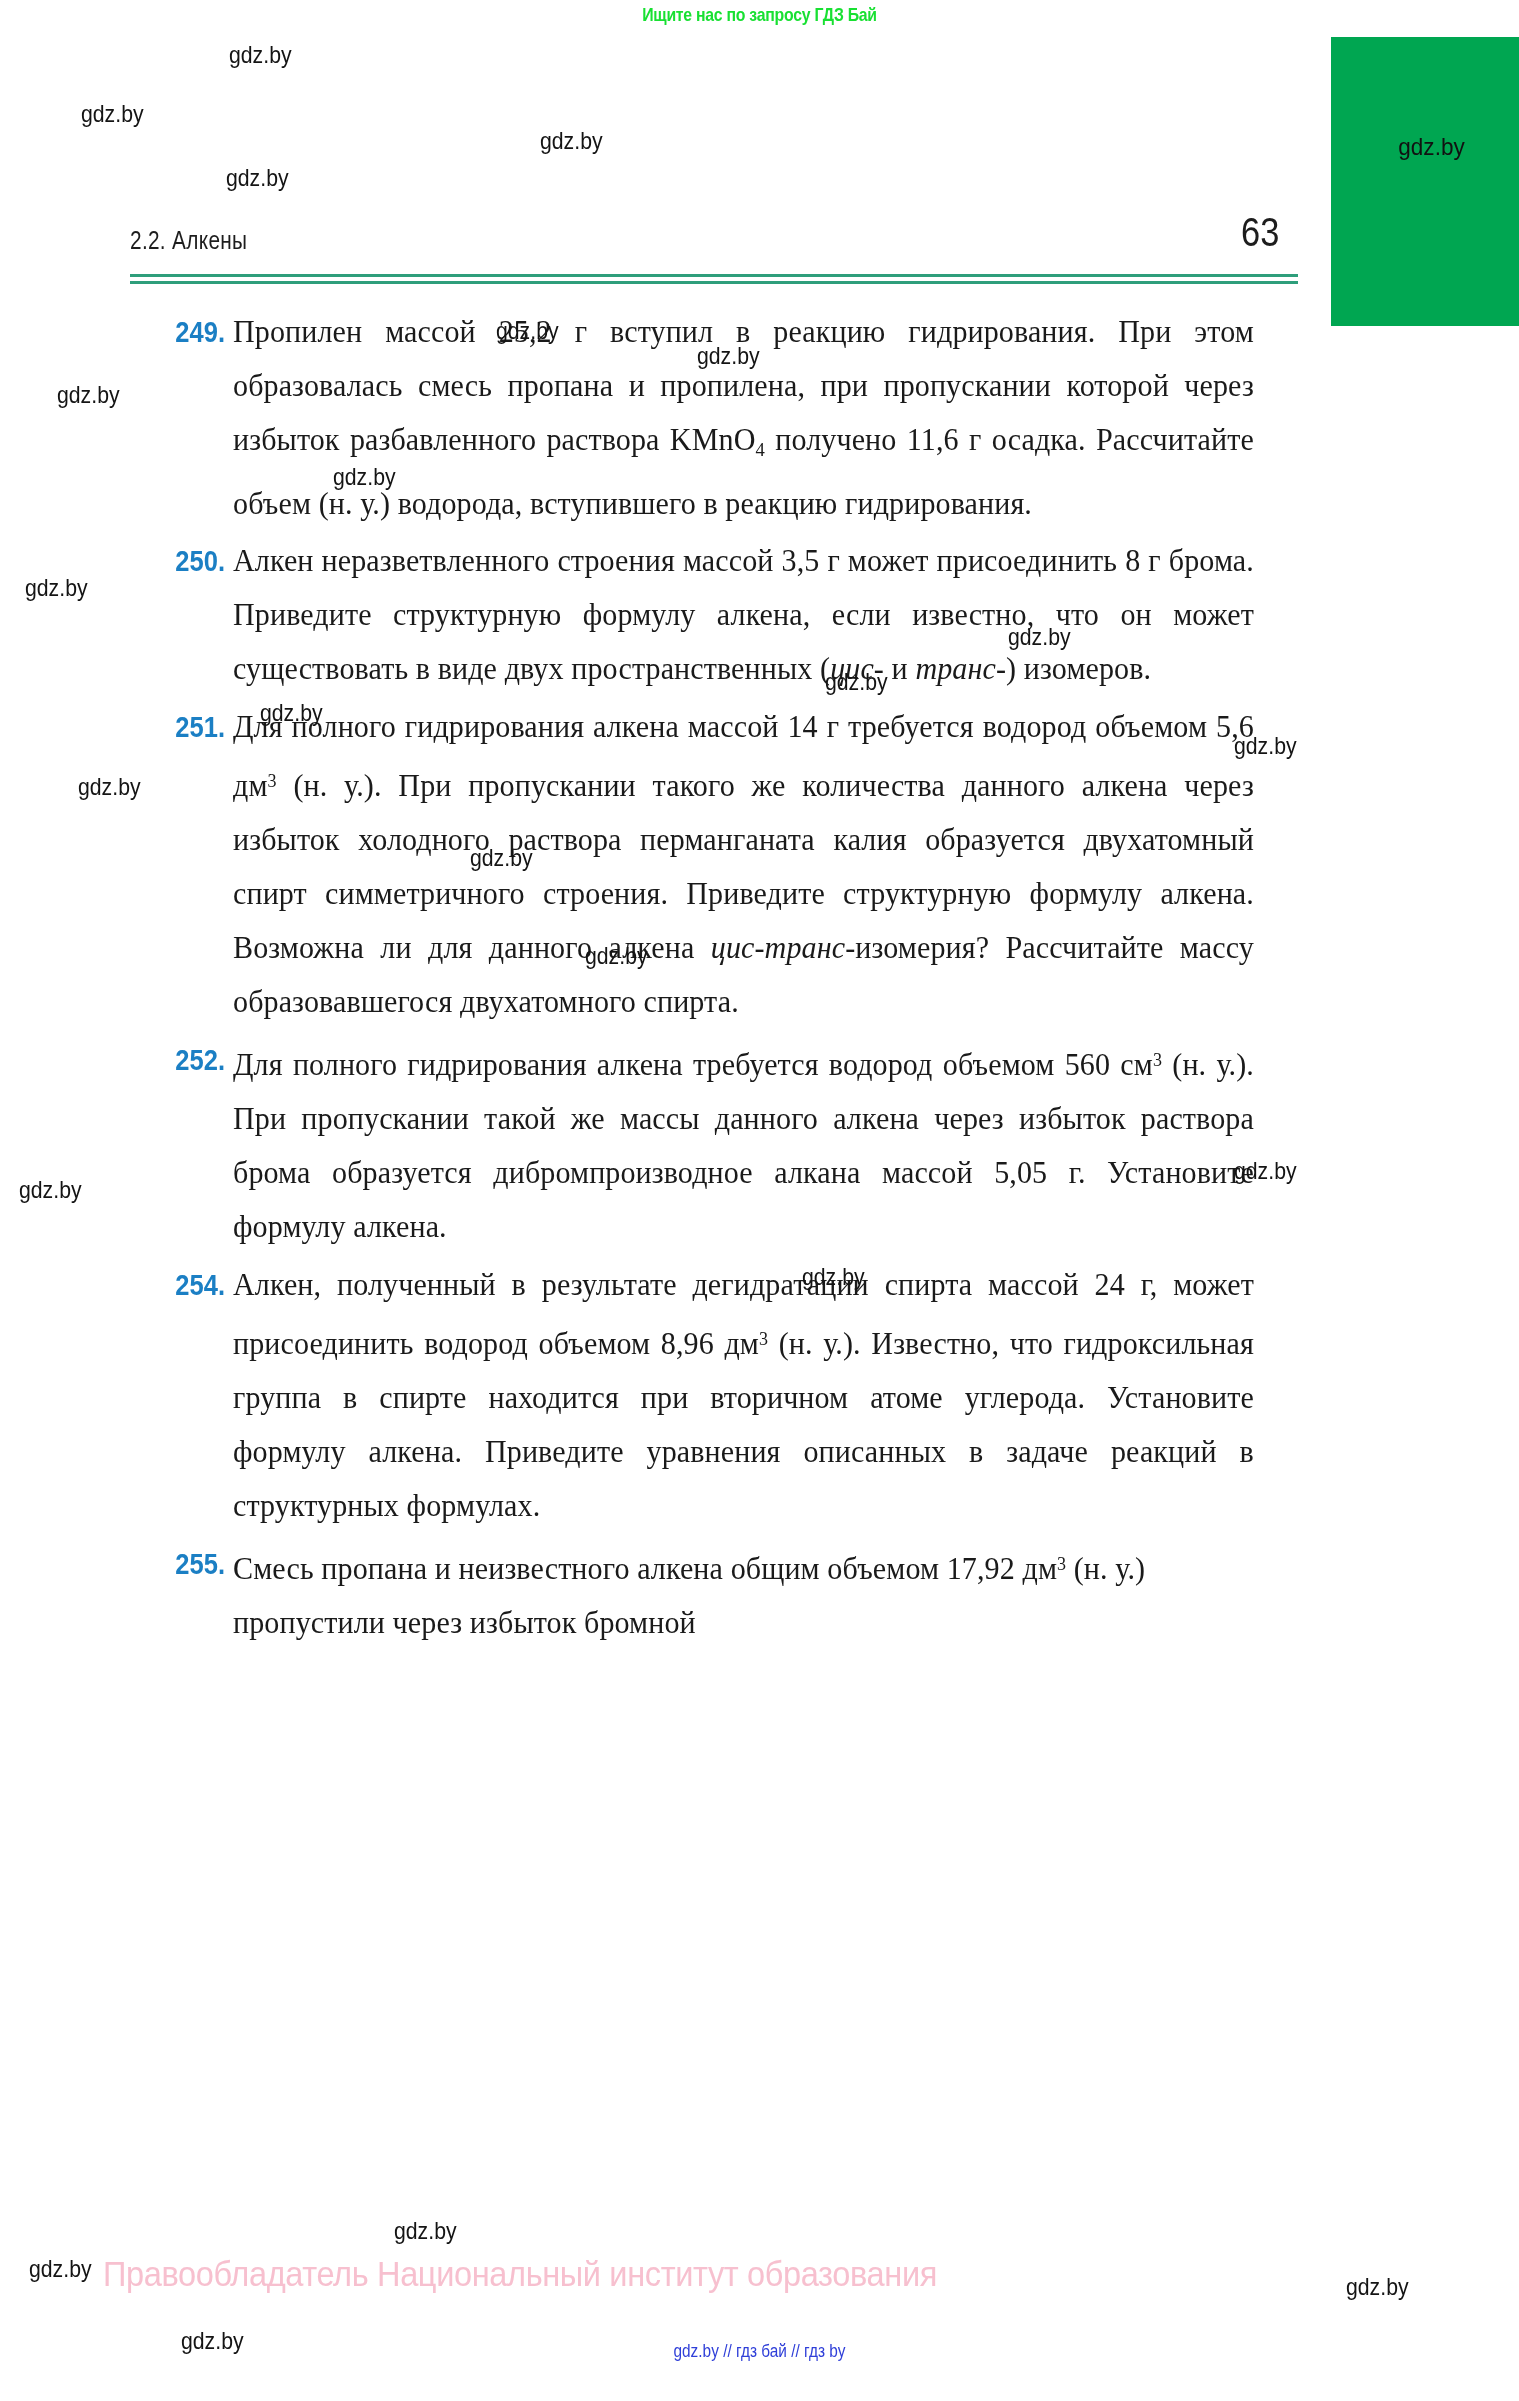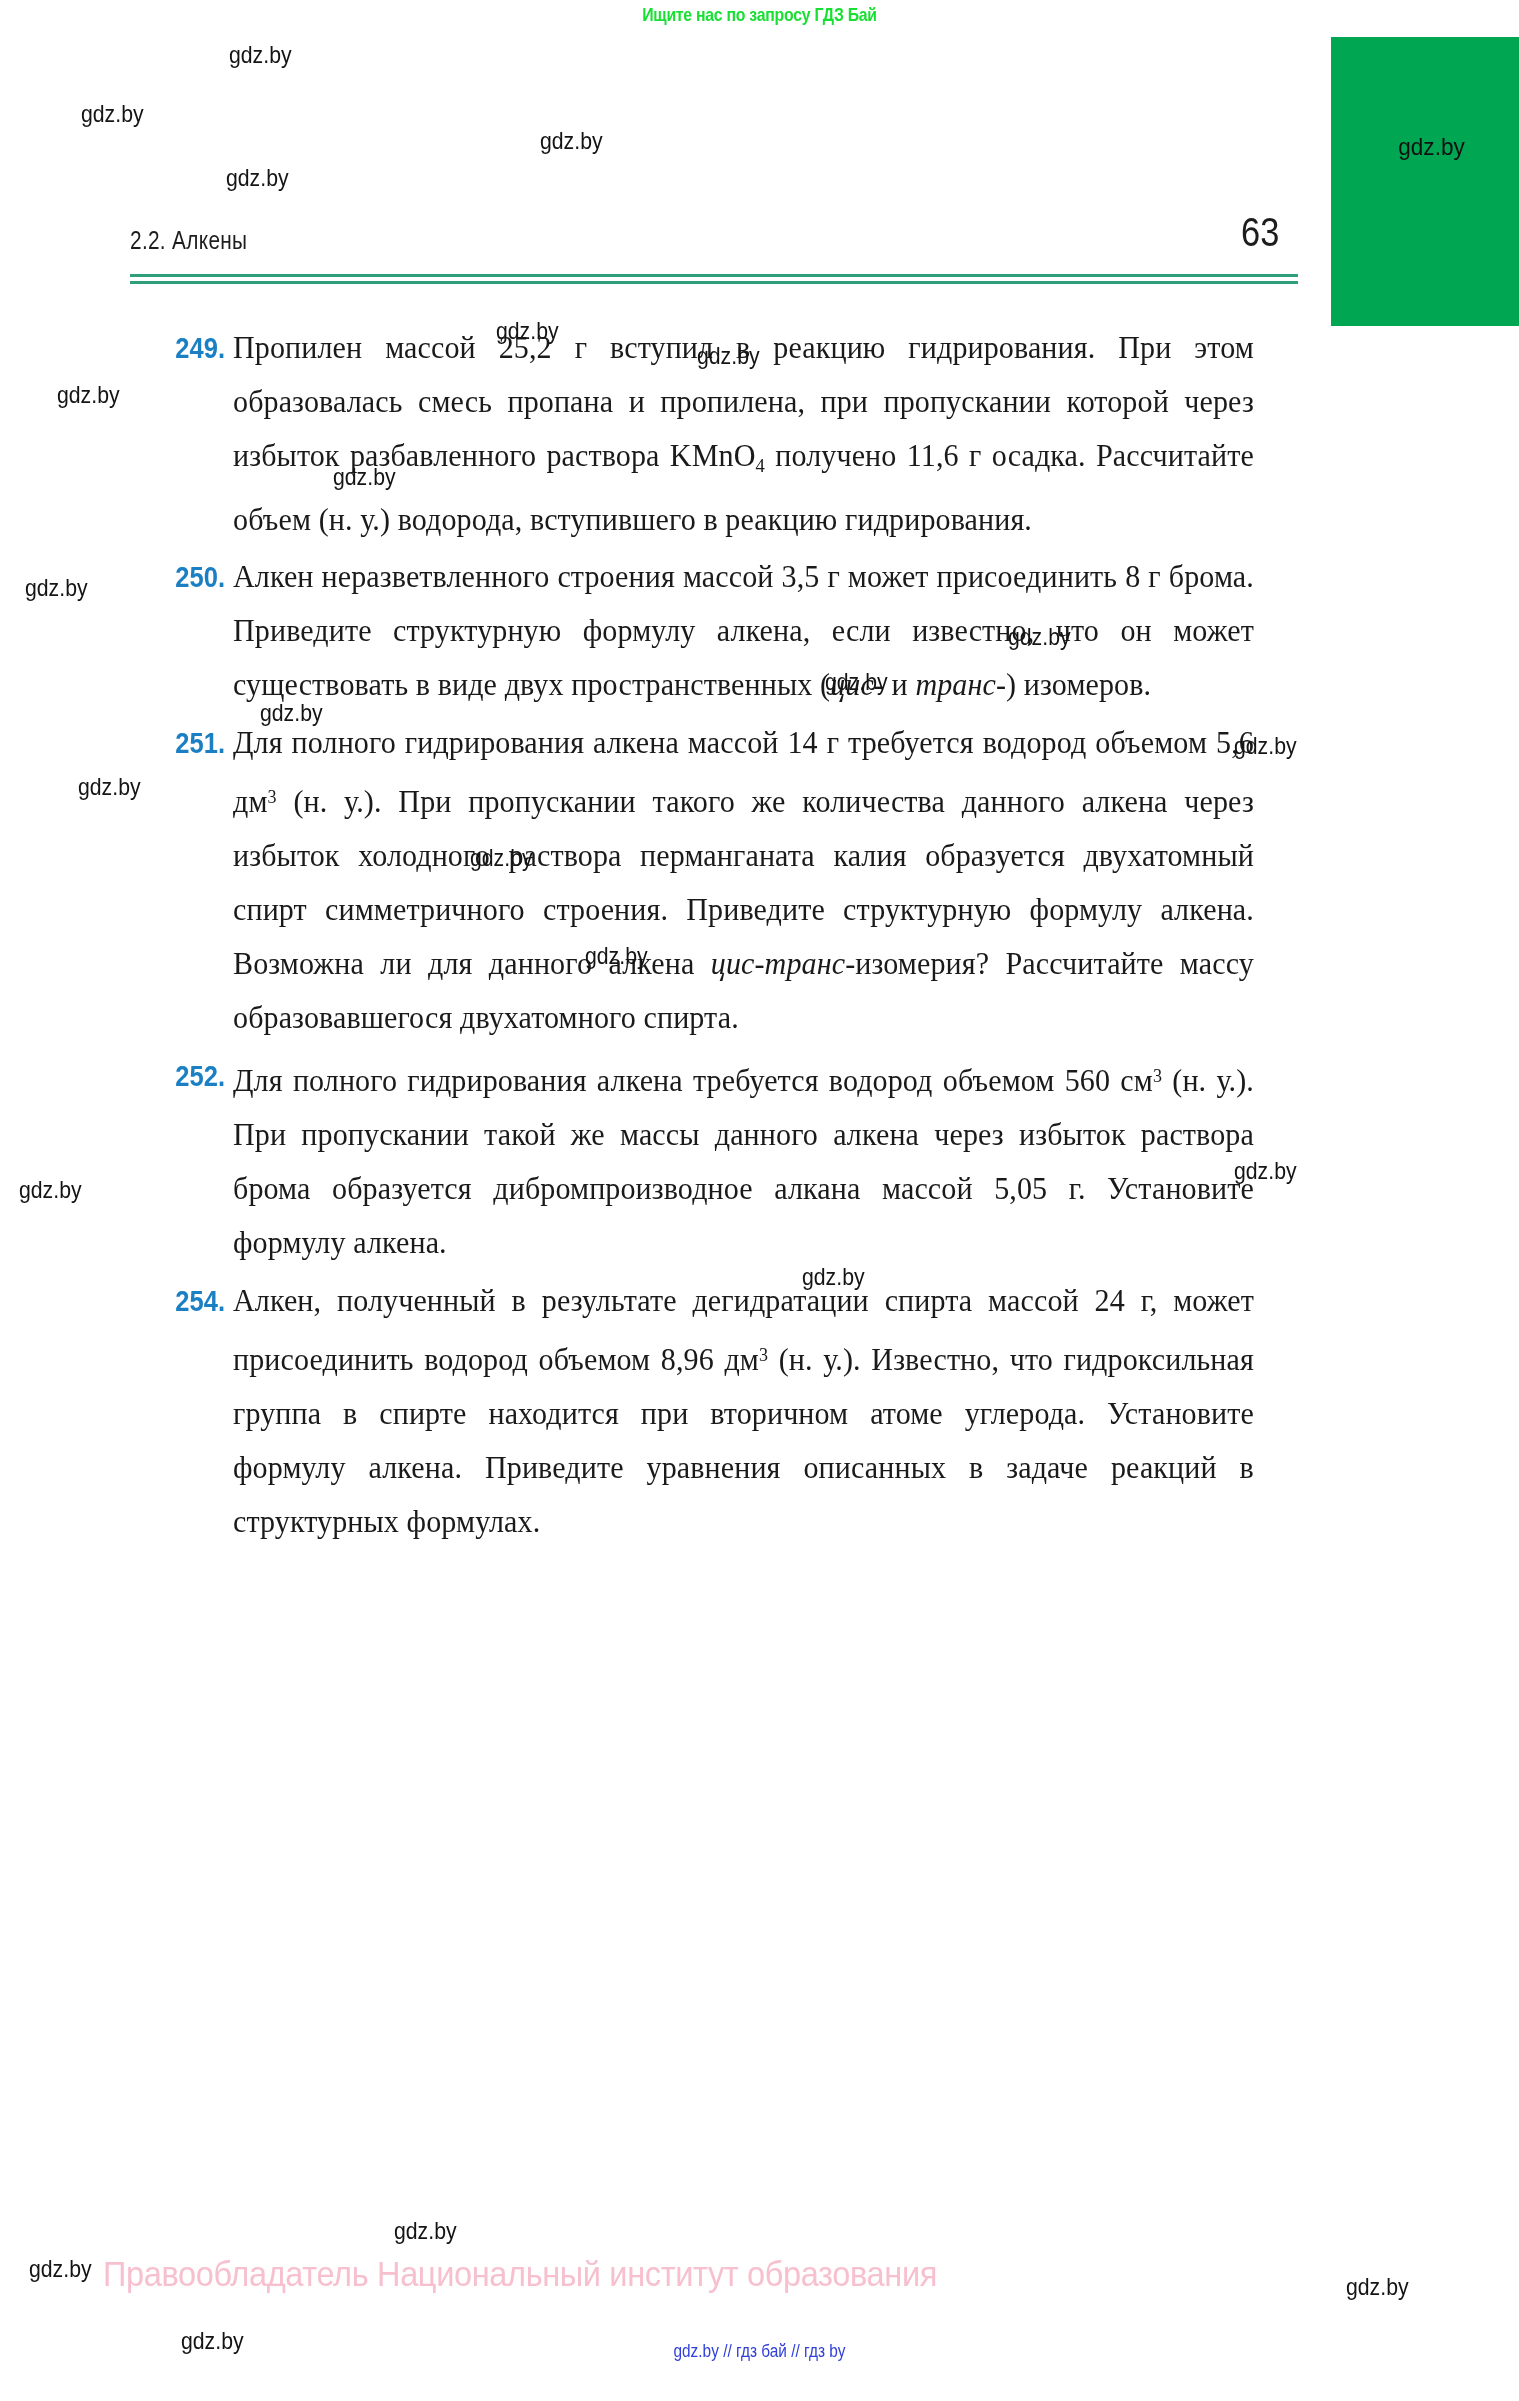--- a/index.html
+++ b/index.html
@@ -94,21 +94,21 @@
     height: 2.6px;
     background: #2e9e7b;
     width: 100%;
     margin-top: 4.4px;
   }
 
   
   .exercises {
     position: absolute;
     left: 130px;
-    top: 321px;
+    top: 305px;
     width: 1173px;
   }
   .ex {
     display: block;
     position: relative;
     margin-bottom: 3.5px;
   }
   .ex-num {
     position: absolute;
     left: 0;
@@ -210,20 +210,24 @@
         <div class="ex-num">251.</div>
         <div class="ex-body">Для полного гидрирования алкена массой 14 г требуется водород объемом 5,6 дм<sup>3</sup> (н.&nbsp;у.). При пропускании такого же количества данного алкена через избыток холодного раствора перманганата калия образуется двухатомный спирт симметричного строения. Приведите структурную формулу алкена. Возможна ли для данного алкена <i>цис-транс-</i>изомерия? Рассчитайте массу образовавшегося двухатомного спирта.</div>
       </div>
       <div class="ex">
         <div class="ex-num">252.</div>
         <div class="ex-body">Для полного гидрирования алкена требуется водород объемом 560 см<sup>3</sup> (н.&nbsp;у.). При пропускании такой же массы данного алкена через избыток раствора брома образуется дибромпроизводное алкана массой 5,05 г. Установите формулу алкена.</div>
       </div>
       <div class="ex">
         <div class="ex-num">254.</div>
         <div class="ex-body">Алкен, полученный в результате дегидратации спирта массой 24 г, может присоединить водород объемом 8,96 дм<sup>3</sup> (н.&nbsp;у.). Известно, что гидроксильная группа в спирте находится при вторичном атоме углерода. Установите формулу алкена. Приведите уравнения описанных в задаче реакций в структурных формулах.</div>
+      </div>
+      <div class="ex ex-last">
+        <div class="ex-num">255.</div>
+        <div class="ex-body">Смесь пропана и неизвестного алкена общим объемом 17,92 дм<sup>3</sup> (н.&nbsp;у.) пропустили через избыток бромной</div>
       </div>
     </div>
 
   <div class="copyright" style="color: rgb(247, 192, 207);">Правообладатель Национальный институт образования</div>
 
   <div class="footer-links" style="color: rgb(47, 63, 216);">gdz.by  //  гдз бай  //  гдз by</div>
 
   <div id="watermark-layer">
       <div class="wm" style="left: 229px; top: 42px; font-size: 23.6px;">gdz.by</div>
       <div class="wm" style="left: 81px; top: 101px; font-size: 23.6px;">gdz.by</div>

